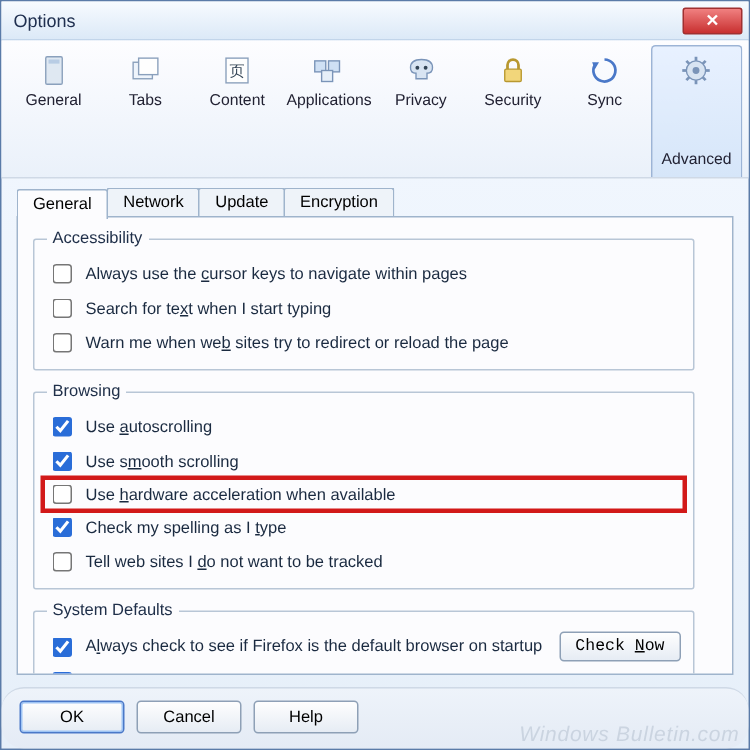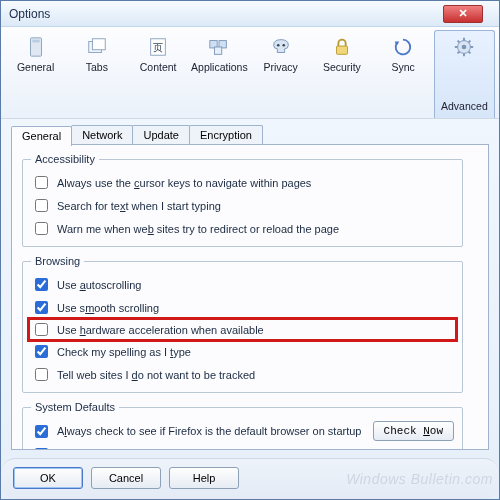--- a/index.html
+++ b/index.html
@@ -19,21 +19,21 @@
     display: flex;
     flex-direction: column;
   }
   .titlebar {
     height: 26px;
     background: linear-gradient(#f7fbff, #dce9f7);
     border-bottom: 1px solid #c2d5ea;
     display: flex;
     align-items: center;
     justify-content: space-between;
-    padding: 0 16px 0 8px;
+    padding: 0 4px 0 8px;
   }
   .titlebar-title { font-size: 12px; color: #203050; }
   .window-btns { display: flex; gap: 2px; }
   .winbtn {
     width: 28px; height: 18px;
     border: 1px solid #7a90b0;
     border-radius: 2px;
     background: linear-gradient(#f0f5ff, #d0ddf0);
     display: flex; align-items: center; justify-content: center;
     font-size: 9px; color: #334; cursor: pointer;
@@ -161,21 +161,21 @@
     padding: 4px 12px;
     font-size: 11px;
     cursor: pointer;
   }
   .btn.default {
     border-color: #4a78c8;
     box-shadow: 0 0 0 1px #9ec4f4 inset;
   }
   .watermark {
     position: absolute;
-    right: 6px; bottom: 12px;
+    right: 6px; bottom: 2px;
     font-size: 14px;
     color: rgba(80,100,130,0.18);
     font-style: italic;
     letter-spacing: 0.5px;
   }
 </style>
 </head>
 <body>
 
 <div class="window">

